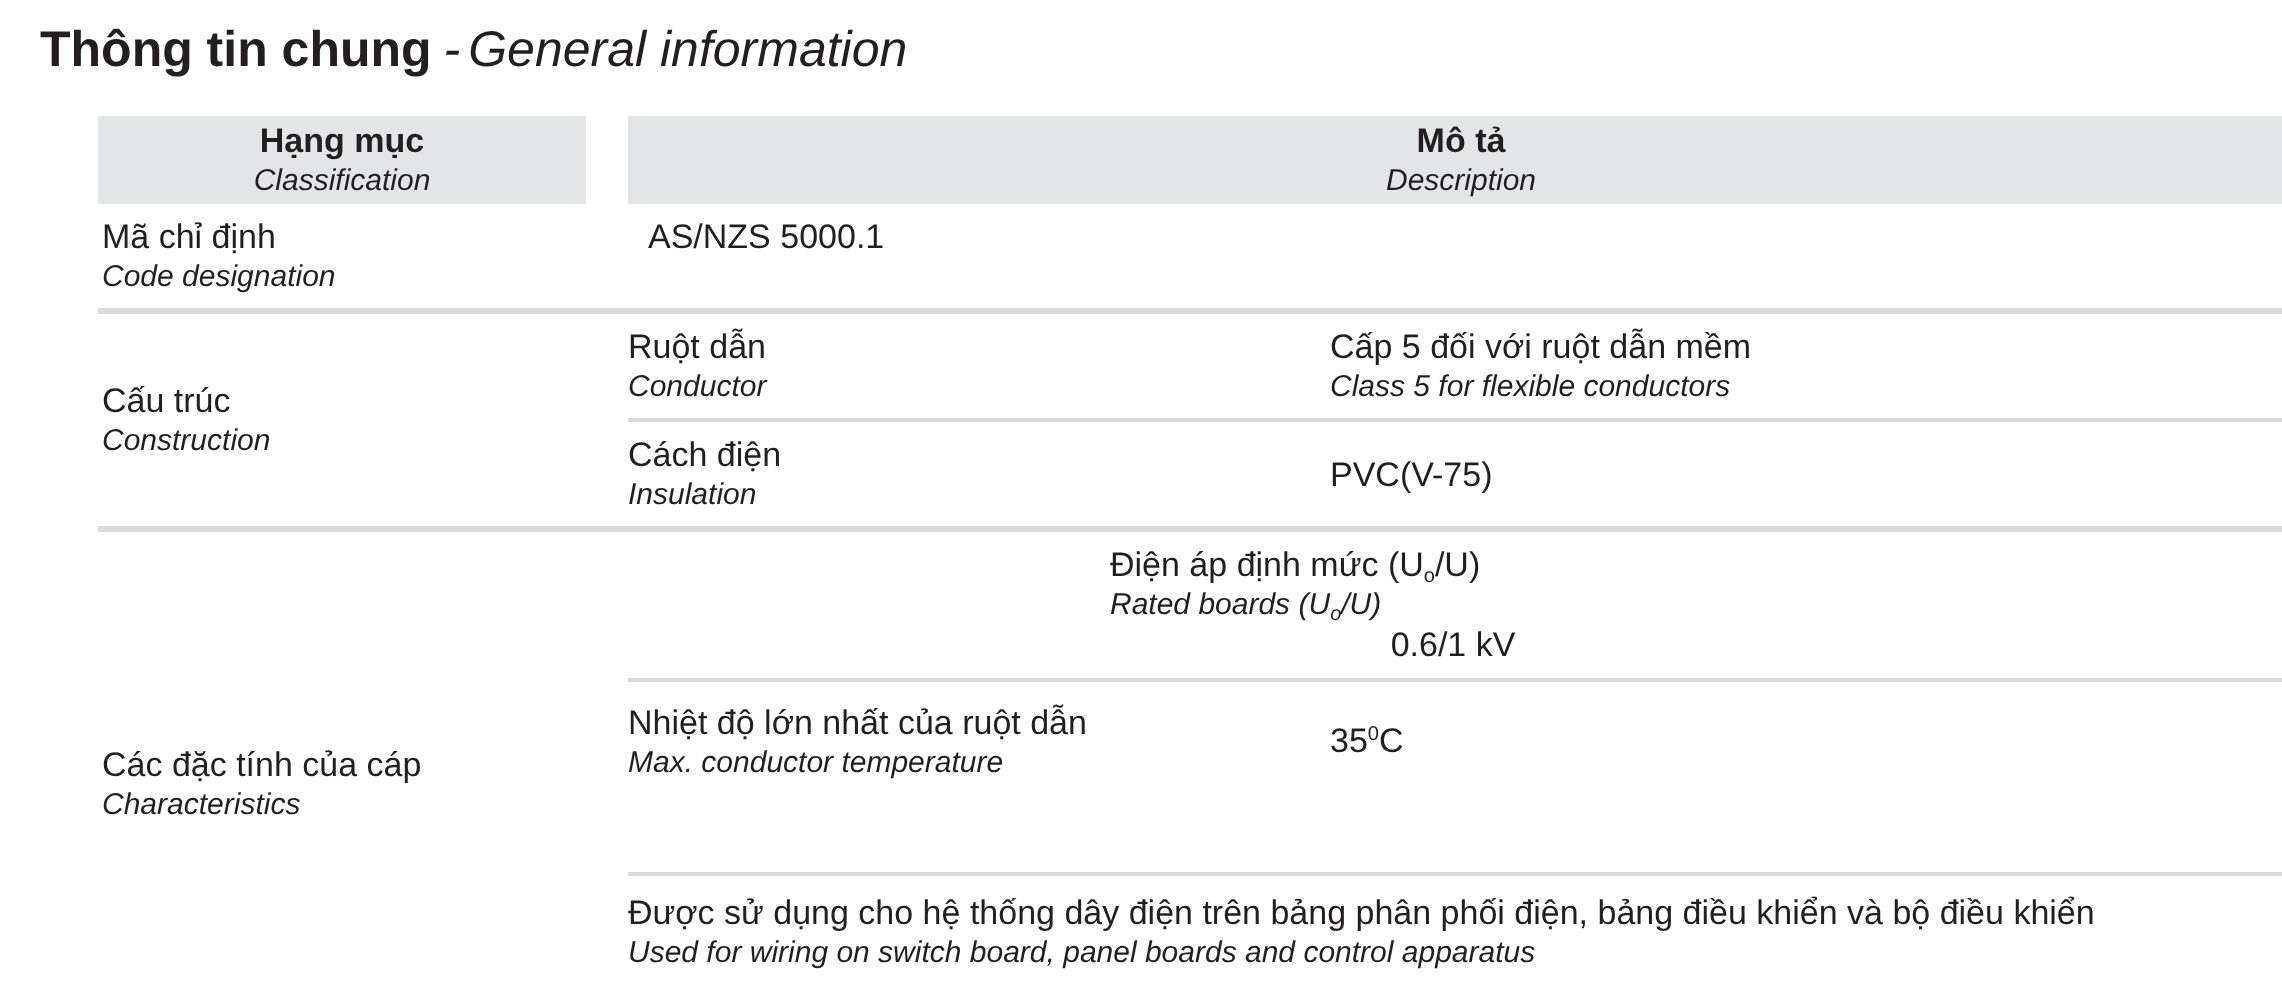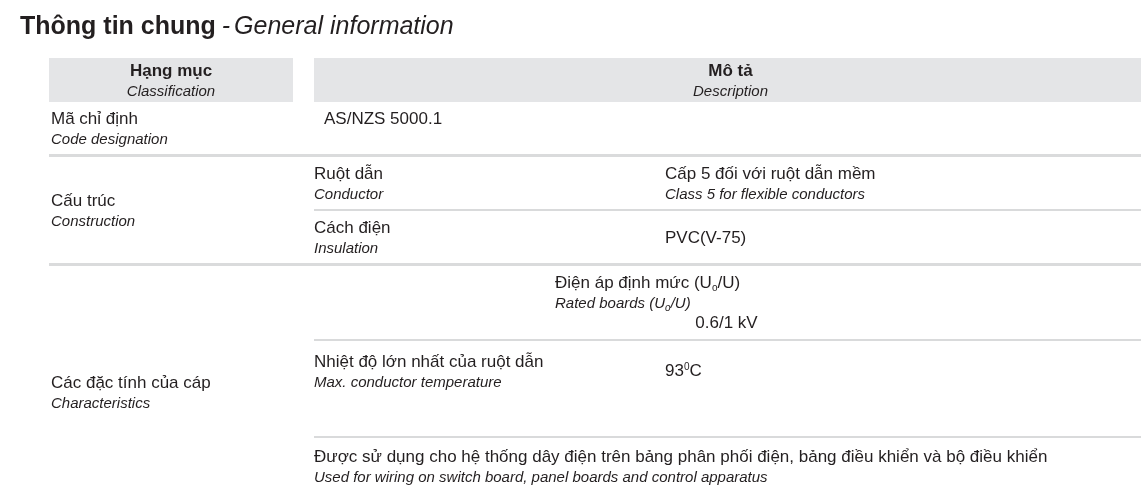--- a/index.html
+++ b/index.html
@@ -140,21 +140,21 @@
             <div class="val">0.6/1 kV</div>
           </div>
         </div>
 
         <div class="subrow sr-temp">
           <div class="c2">
             <div class="lbl-vi">Nhiệt độ lớn nhất của ruột dẫn</div>
             <div class="lbl-en">Max. conductor temperature</div>
           </div>
           <div class="c3">
-            <div class="val"><span>93</span><sup>0</sup><span>C</span></div>
+            <div class="val"><span>35</span><sup>0</sup><span>C</span></div>
           </div>
         </div>
 
         <div class="subrow sr-usage">
           <div class="c23">
             <div class="lbl-vi">Được sử dụng cho hệ thống dây điện trên bảng phân phối điện, bảng điều khiển và bộ điều khiển</div>
             <div class="lbl-en">Used for wiring on switch board, panel boards and control apparatus</div>
           </div>
         </div>
 

